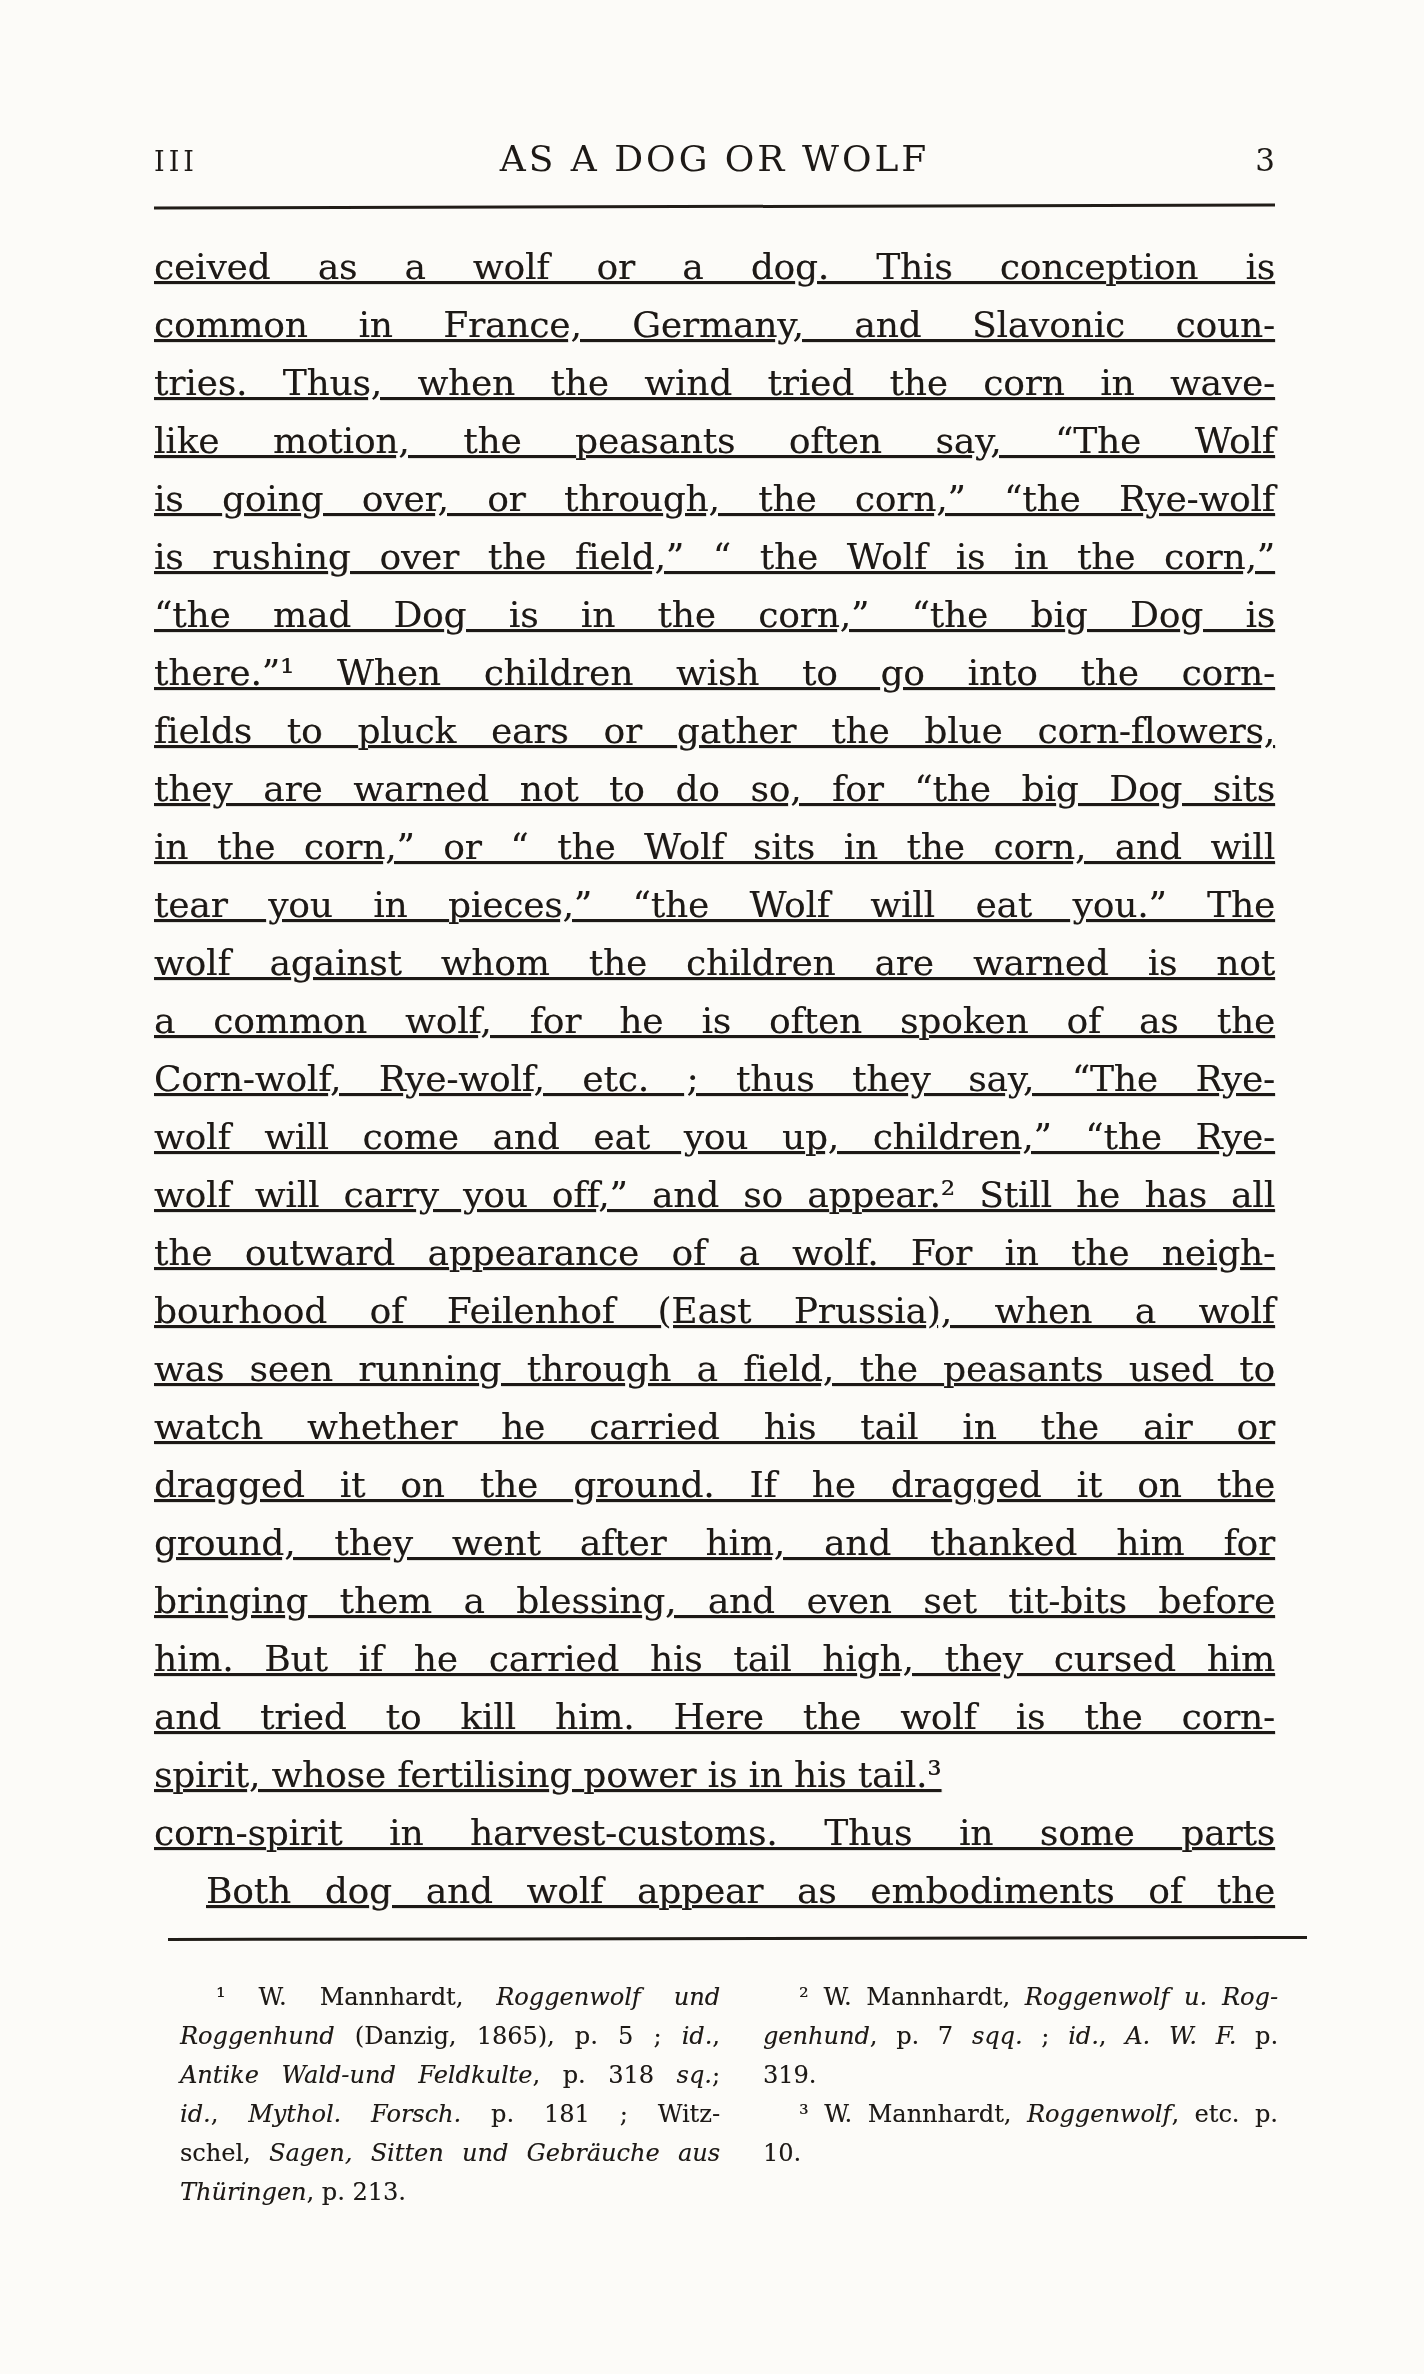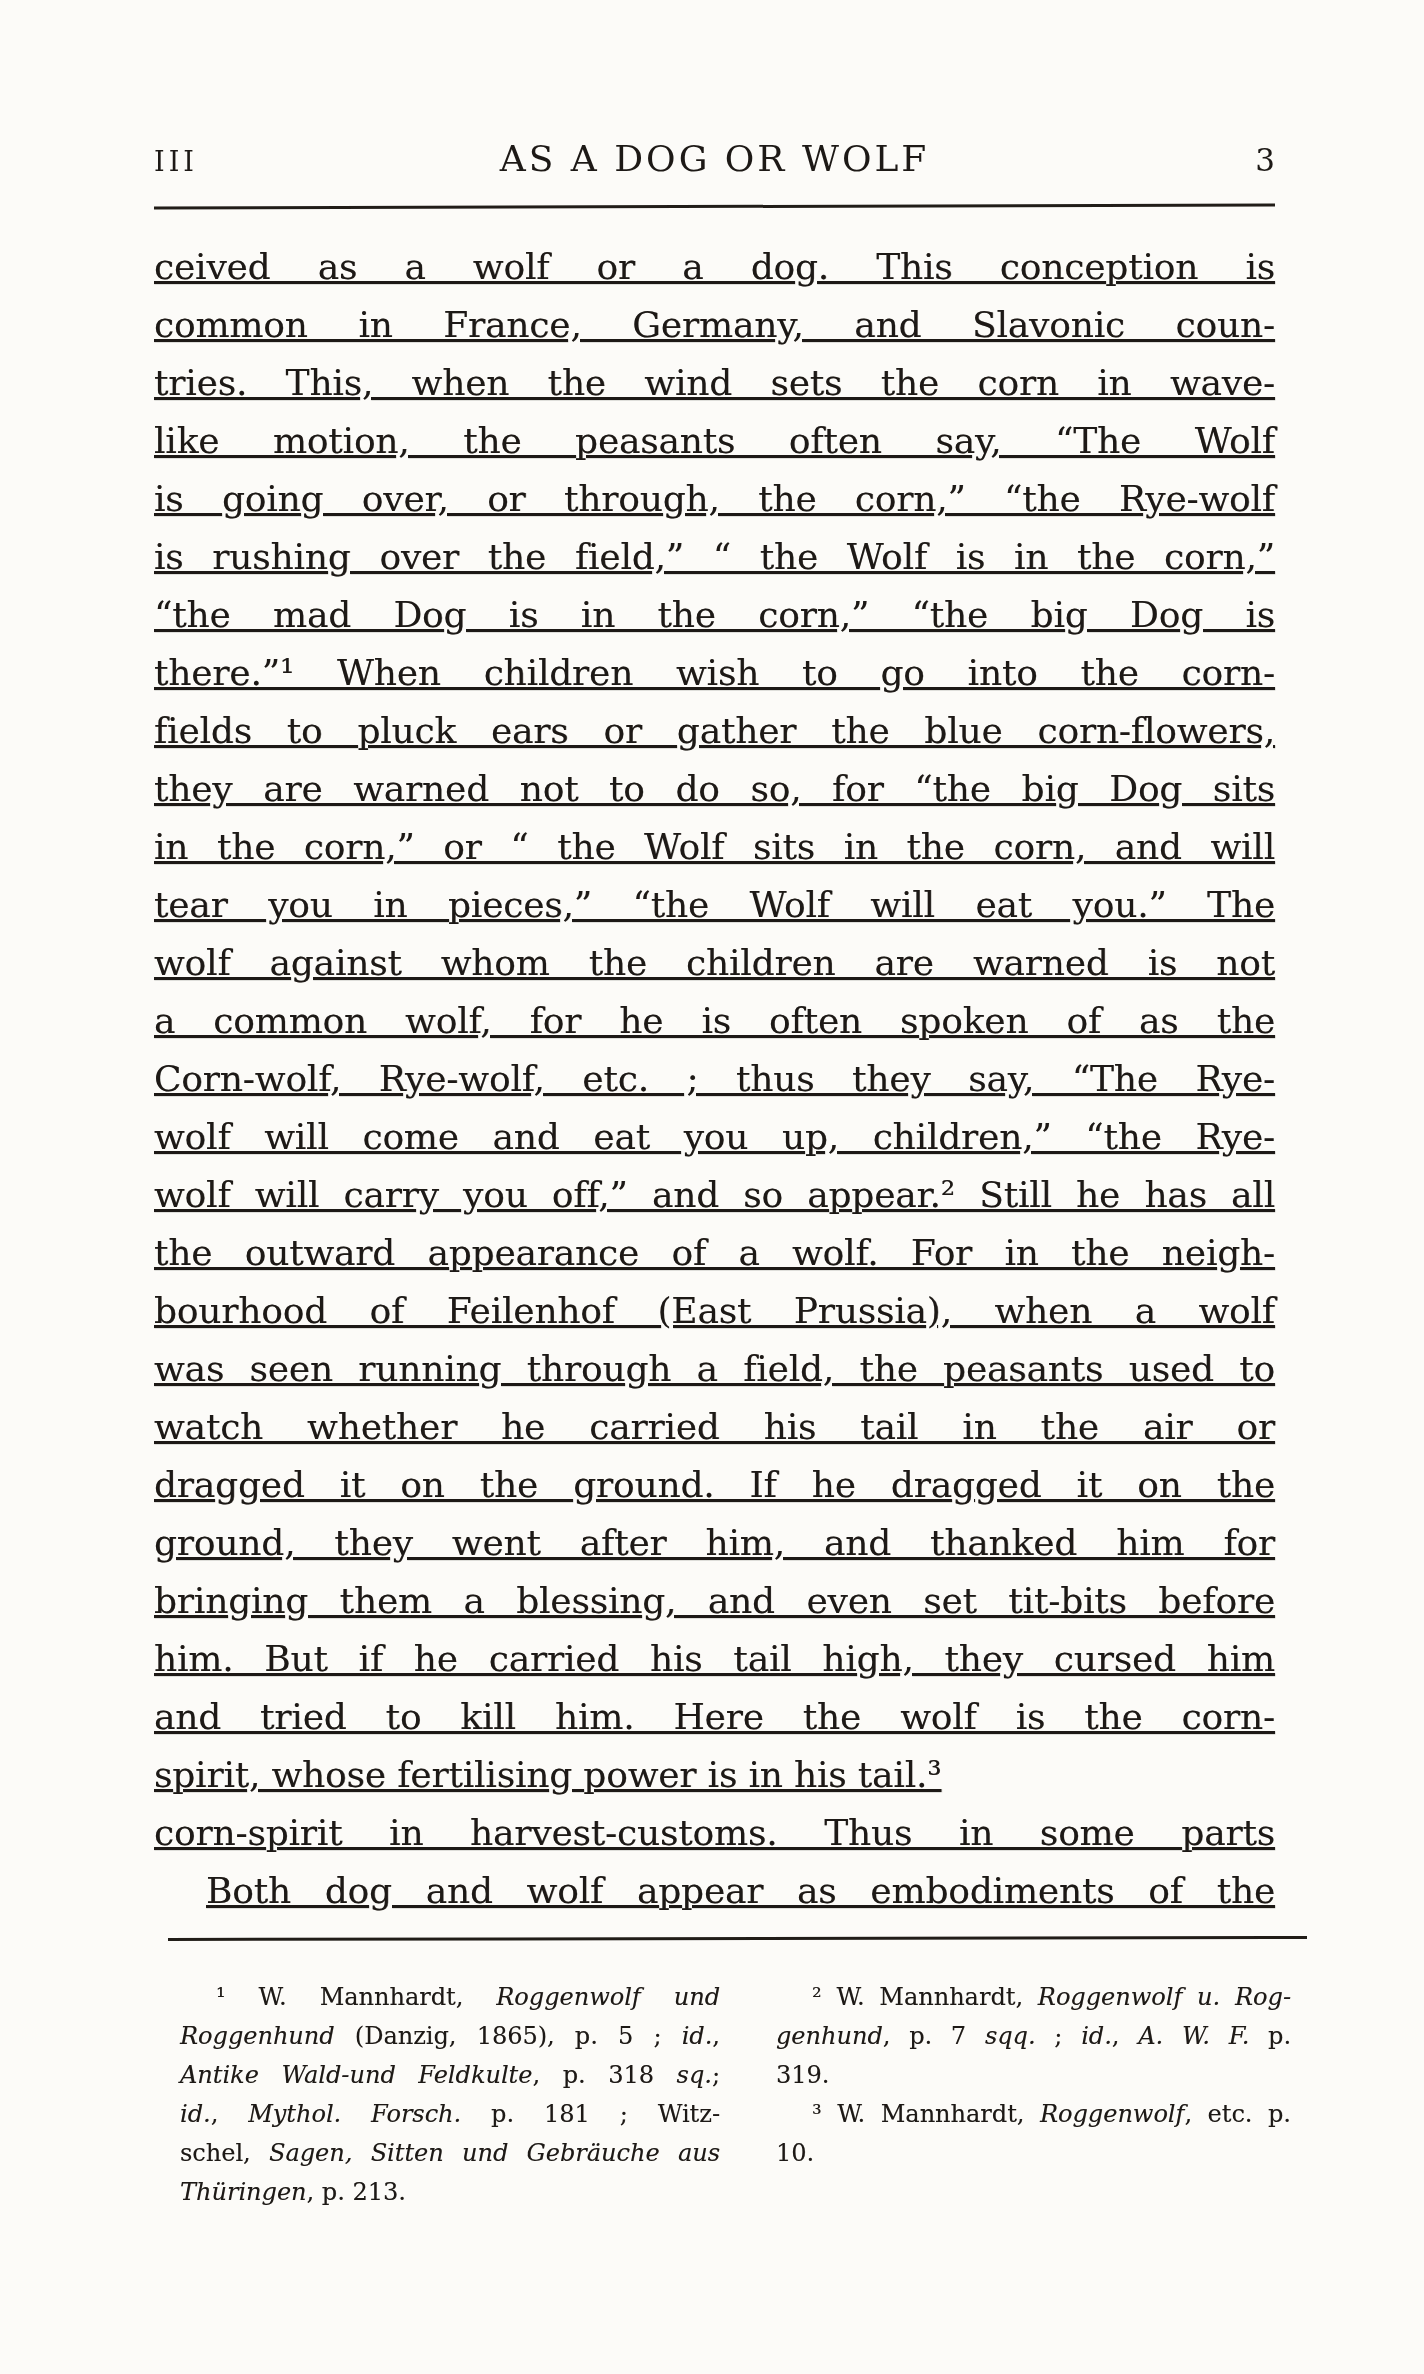--- a/index.html
+++ b/index.html
@@ -77,21 +77,21 @@
   .just { text-align: justify; text-align-last: justify; }
   .line.ind { text-indent: 52px; }
   
   .footnotes {
     position: absolute;
     top: 1978px;
     left: 0;
     width: 100%;
     display: grid;
     grid-template-columns: 540px 515px;
-    column-gap: 56px;
+    column-gap: 43px;
     padding-left: 26px;
     box-sizing: border-box;
   }
   .fn-line {
     font-size: 24px;
     line-height: 39px;
     height: 39px;
     text-shadow: 0.25px 0.25px 0.35px rgba(32,26,20,0.45);
   }
   .fn-line.ind { text-indent: 36px; }
@@ -107,21 +107,21 @@
       <span class="chap">III</span>
       <span class="head-title">AS A DOG OR WOLF</span>
       <span class="pageno">3</span>
     </header>
 
     <div class="rule head-rule"></div>
 
     <div class="body-text">
         <div class="line just">ceived as a wolf or a dog.  This conception is</div>
         <div class="line just">common in France, Germany, and Slavonic coun-</div>
-        <div class="line just">tries.  This, when the wind sets the corn in wave-</div>
+        <div class="line just">tries.  Thus, when the wind tried the corn in wave-</div>
         <div class="line just">like motion, the peasants often say, “The Wolf</div>
         <div class="line just">is going over, or through, the corn,” “the Rye-wolf</div>
         <div class="line just">is rushing over the field,” “ the Wolf is in the corn,”</div>
         <div class="line just">“the mad Dog is in the corn,” “the big Dog is</div>
         <div class="line just">there.”¹  When children wish to go into the corn-</div>
         <div class="line just">fields to pluck ears or gather the blue corn-flowers,</div>
         <div class="line just">they are warned not to do so, for “the big Dog sits</div>
         <div class="line just">in the corn,” or “ the Wolf sits in the corn, and will</div>
         <div class="line just">tear you in pieces,” “the Wolf will eat you.”  The</div>
         <div class="line just">wolf against whom the children are warned is not</div>

